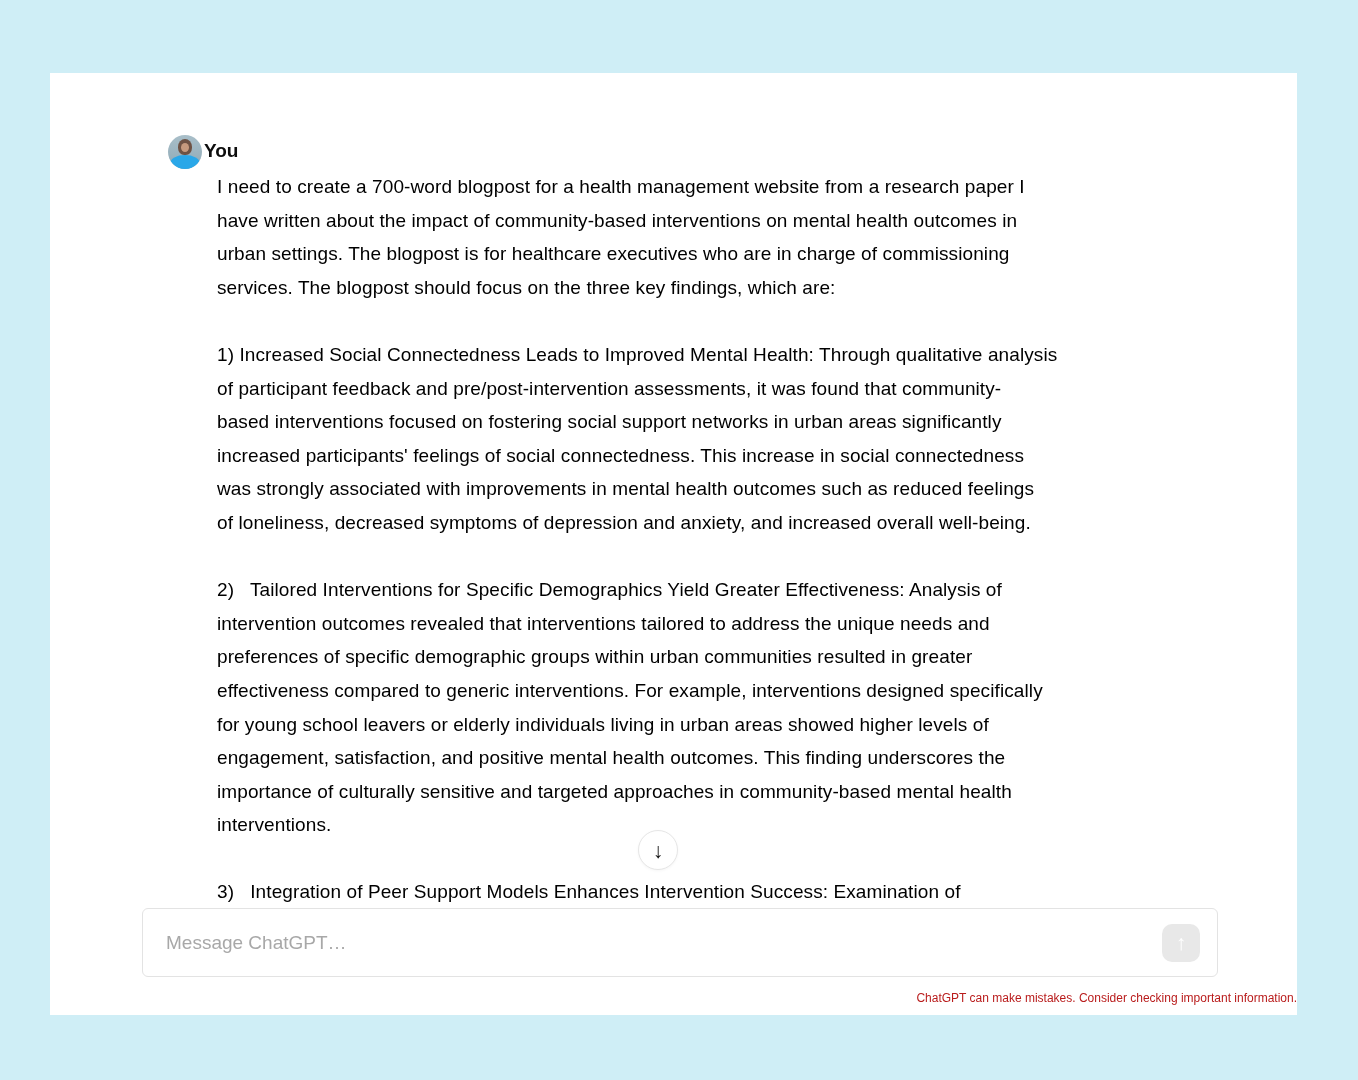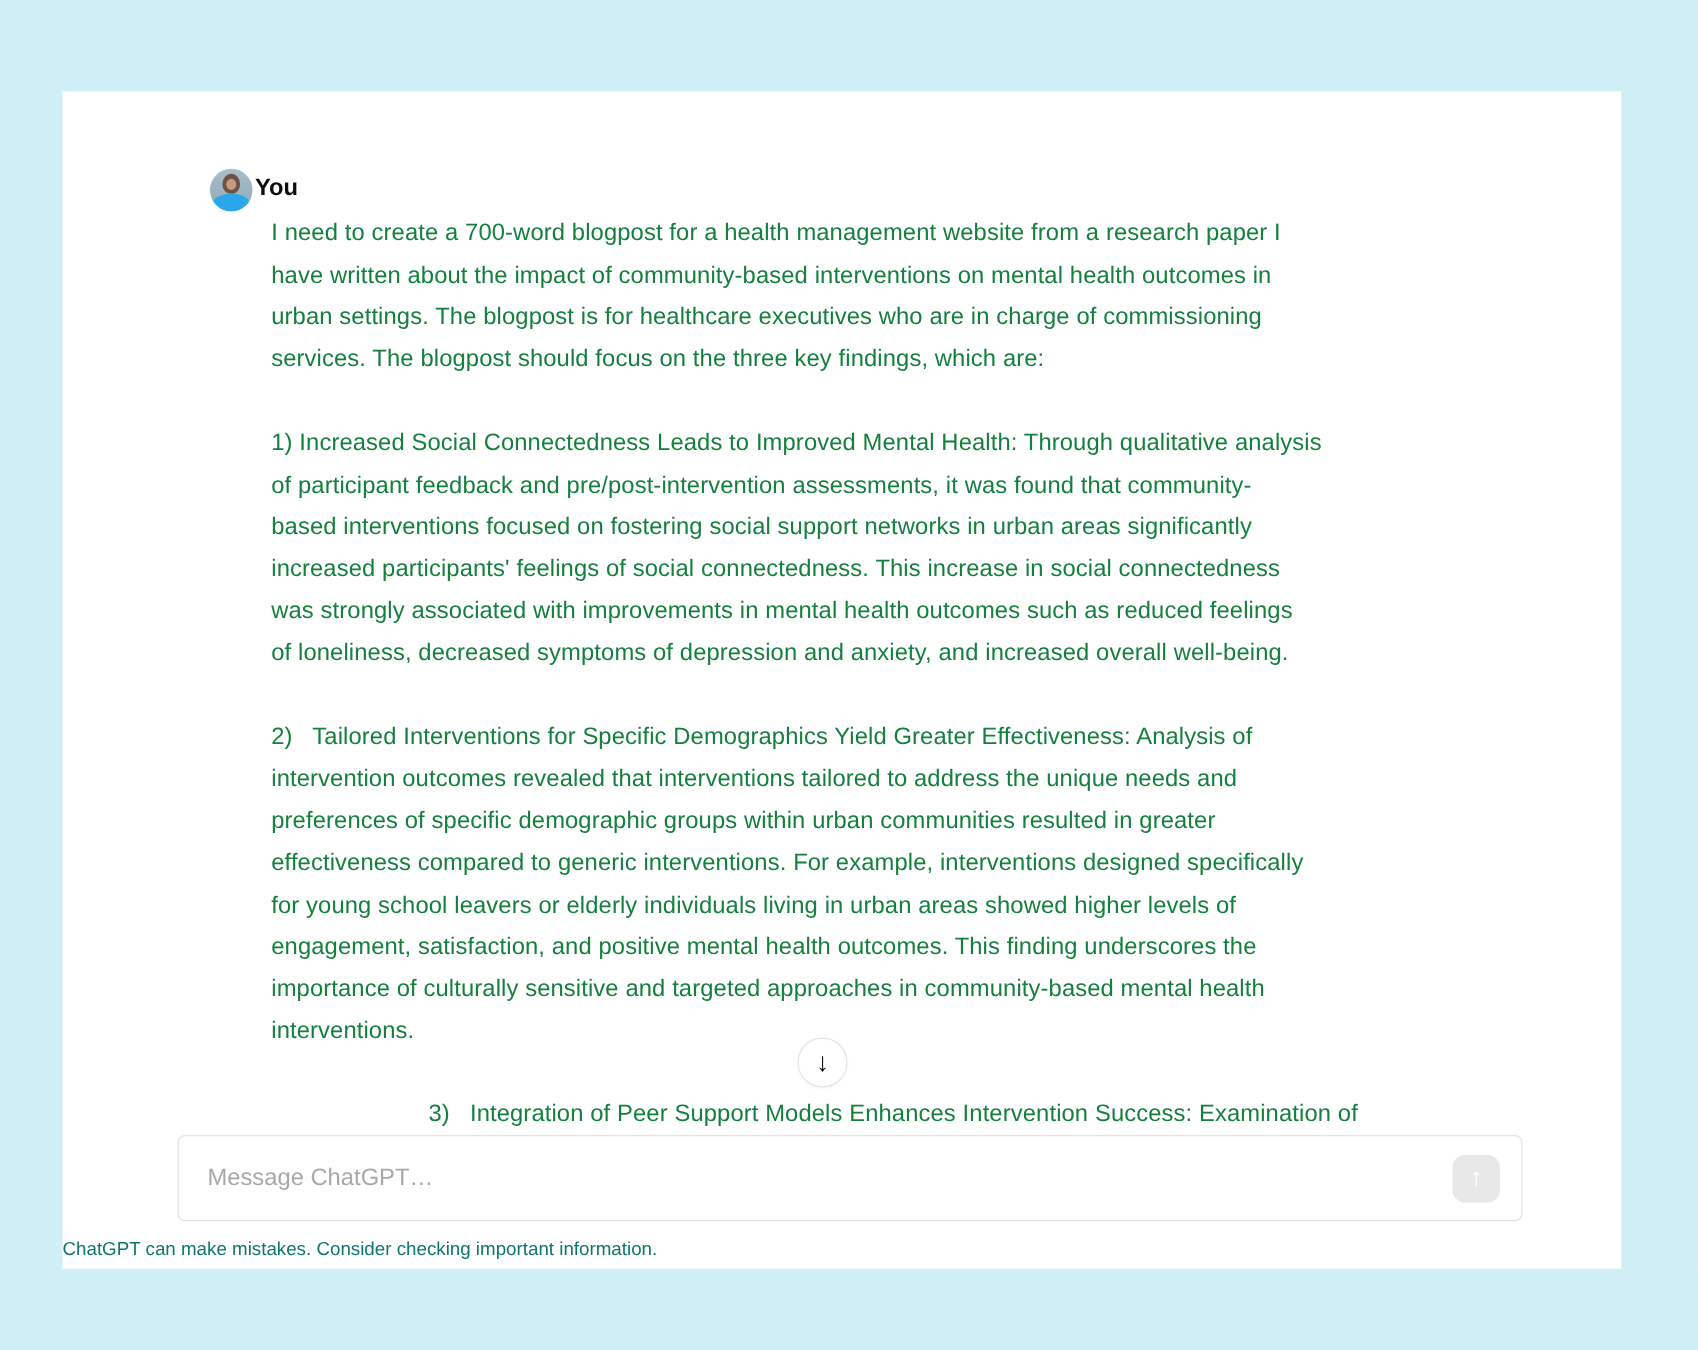--- a/index.html
+++ b/index.html
@@ -67,28 +67,28 @@
     font-weight: 700;
     color: #0d0d0d;
   }
   .message {
     position: absolute;
     left: 167px;
     top: 97px;
     width: 995px;
     font-size: 19px;
     line-height: 33.6px;
-    color: #15803d;
+    color: #000000;
     letter-spacing: 0.1px;
   }
   .message p {
     margin: 0 0 33.6px 0;
     white-space: pre-wrap;
   }
-  .message p:last-child { margin-bottom: 0; text-align: center; }
+  .message p:last-child { margin-bottom: 0; }
   
   .scroll-down {
     position: absolute;
     left: 588px;
     top: 757px;
     width: 40px;
     height: 40px;
     border-radius: 50%;
     background: #ffffff;
     border: 1px solid #e6e6e6;
@@ -150,23 +150,23 @@
     color: #ffffff;
     font-size: 21px;
     font-weight: 700;
     line-height: 1;
   }
   .footer-note {
     position: absolute;
     left: 0;
     top: 918px;
     width: 100%;
-    text-align: left;
-    font-size: 15px;
-    color: #0f766e;
+    text-align: right;
+    font-size: 12px;
+    color: #b91c1c;
     z-index: 6;
   }
 </style>
 </head>
 <body>
 
 <div class="card">
 
   <div class="avatar">
     <span class="head"></span>

